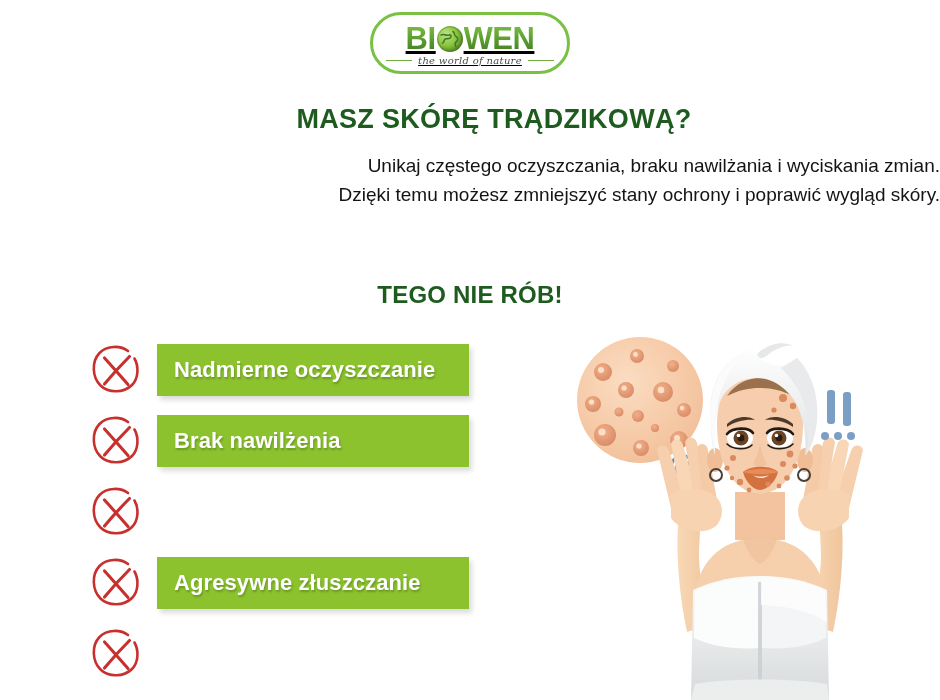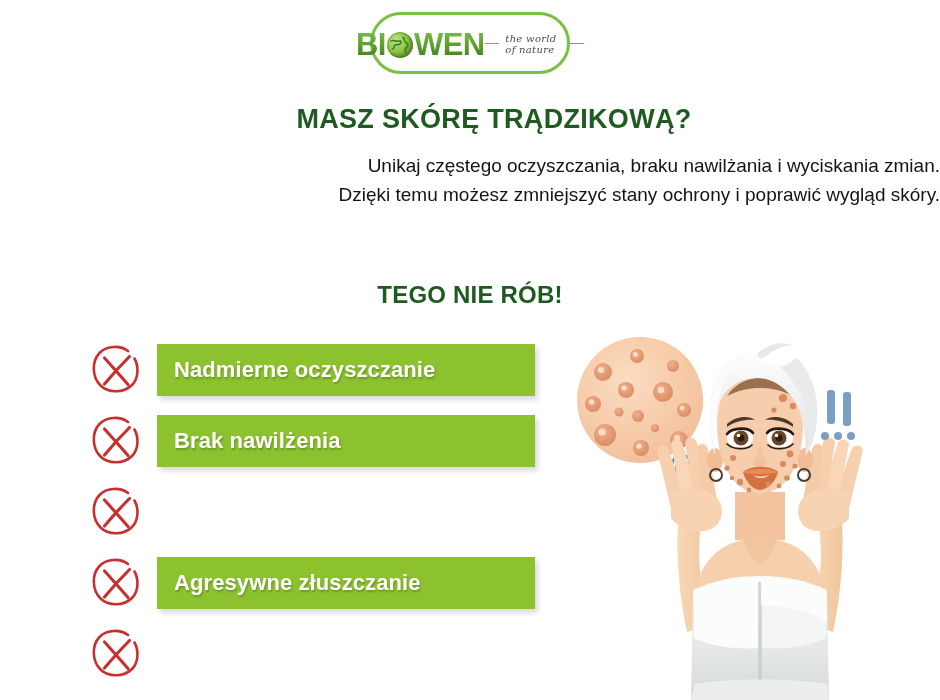--- a/index.html
+++ b/index.html
@@ -17,22 +17,22 @@
     position:absolute;left:370px;top:12px;width:200px;height:62px;
   }
   .logo-frame{
     position:absolute;inset:0;
     border:3px solid #7ac143;
     border-radius:31px;
     box-sizing:border-box;
   }
   .logo-inner{
     position:absolute;inset:0;
-    display:flex;flex-direction:row;
-    align-items:center;justify-content:center;
+    display:flex;flex-direction:column;
+    align-items:center;justify-content:center;text-decoration:underline;
   }
   .logo-word{
     display:flex;align-items:center;justify-content:center;
     font-family:"Liberation Sans", sans-serif;
     font-weight:bold;
     font-size:31px;
     letter-spacing:-0.5px;
     line-height:1;
     color:#3f8a27;
     margin-top:2px;
@@ -45,21 +45,21 @@
   .globe{
     width:26px;height:26px;border-radius:50%;
     margin:0 1px;
     position:relative;top:1px;
     background:radial-gradient(circle at 35% 32%, #bfe08a 0%, #8cc63f 45%, #4c8c28 100%);
     box-shadow:inset -2px -2px 4px rgba(0,0,0,.25);
     overflow:hidden;display:inline-block;
   }
   .globe svg{position:absolute;left:0;top:0;}
   .logo-tag{
-    display:flex;align-items:center;justify-content:space-between;gap:6px;
+    display:flex;align-items:center;justify-content:center;gap:6px;
     margin-top:1px;width:100%;
   }
   .logo-tag .ln{height:1px;width:26px;background:#6fae3e;}
   .logo-tag .tg{
     font-family:"DejaVu Serif", serif;
     font-style:italic;font-size:10px;color:#4a4a4a;
     letter-spacing:.3px;
   }
 
   
@@ -84,21 +84,21 @@
   .list{
     position:absolute;left:88px;top:344px;width:450px;height:340px;
   }
   .row{
     position:relative;height:52px;margin-bottom:19px;
   }
   .xmark{
     position:absolute;left:0;top:-2px;width:56px;height:56px;
   }
   .bar{
-    position:absolute;left:69px;top:0;width:378px;height:52px;
+    position:absolute;left:69px;top:0;width:312px;height:52px;
     background:#8cc22e;
     box-shadow:3px 4px 5px rgba(0,0,0,.14);
     display:flex;align-items:center;
   }
   .bar-label{
     color:#ffffff;font-weight:bold;font-size:22px;
     padding-left:17px;letter-spacing:.1px;
     text-shadow:1px 2px 2px rgba(60,90,20,.40);
     white-space:nowrap;
   }

